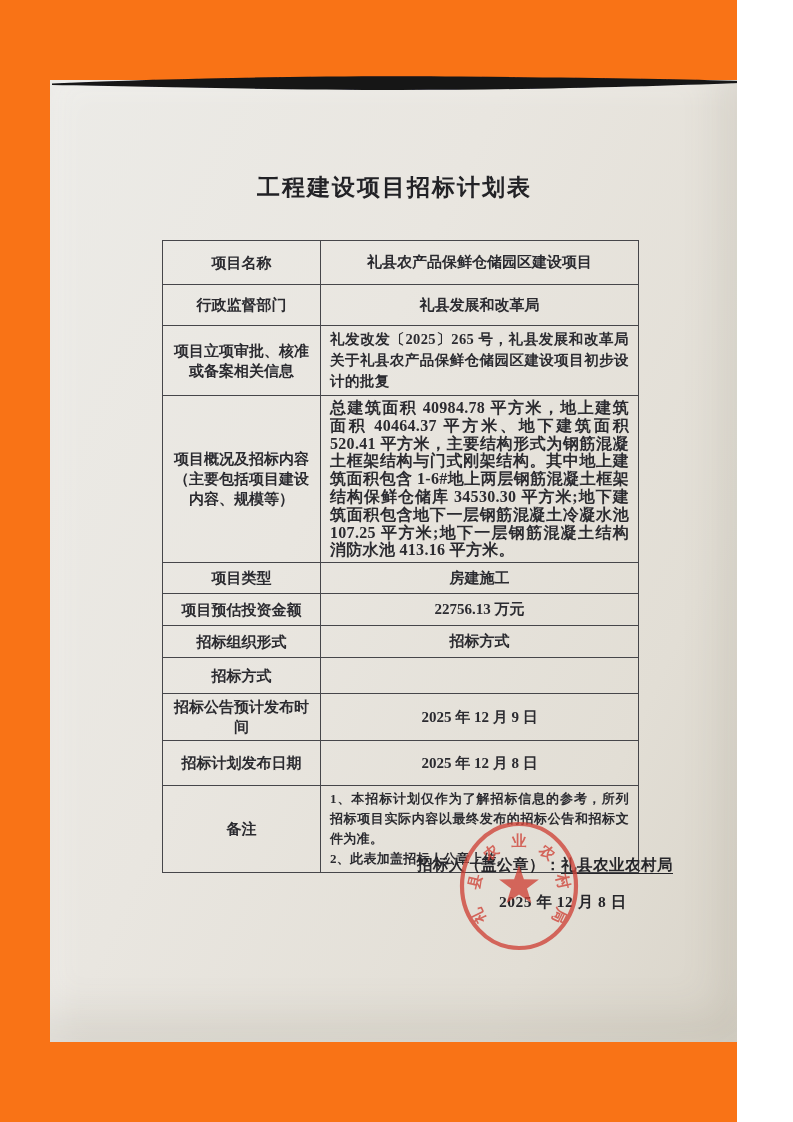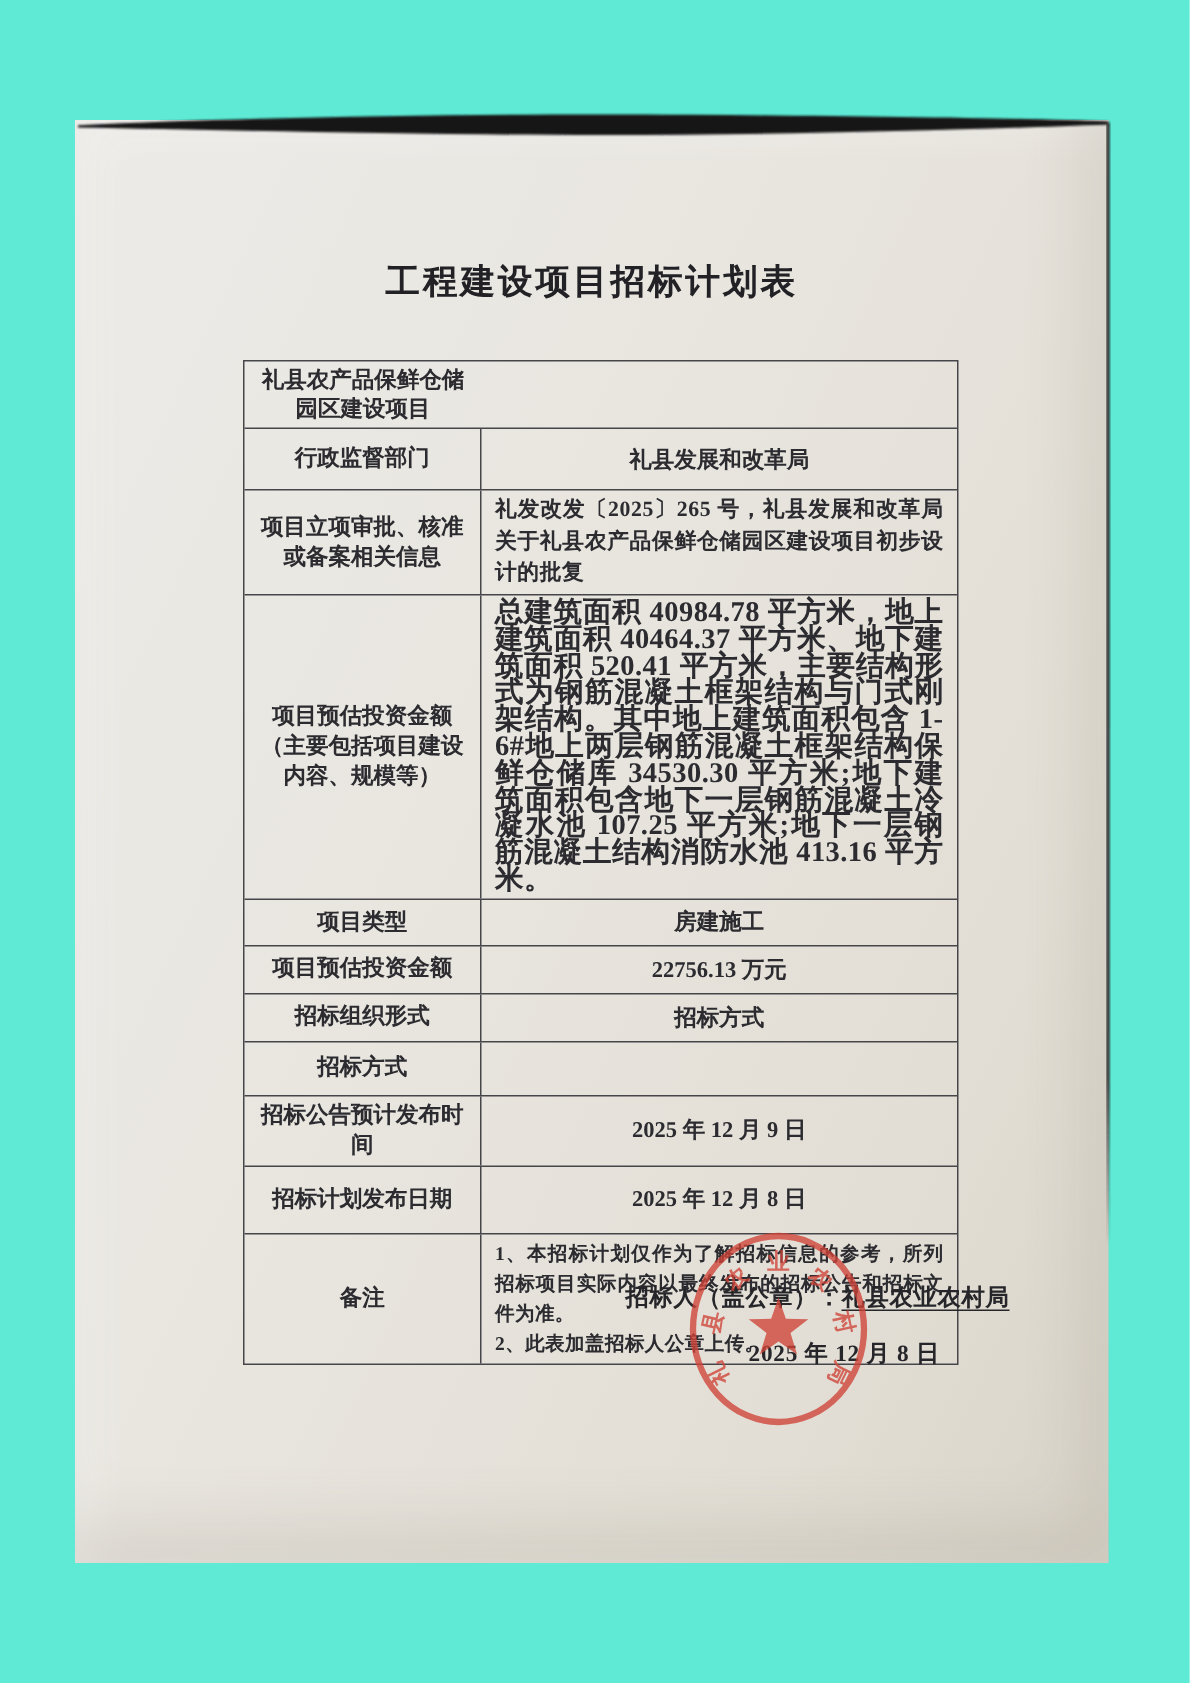--- a/index.html
+++ b/index.html
@@ -1,17 +1,17 @@
 <!DOCTYPE html>
 <html><head>
 <meta charset="utf-8">
 <style>
   html,body{margin:0;padding:0;}
   body{width:793px;height:1122px;background:#ffffff;font-family:"Liberation Serif","DejaVu Serif",serif;}
-  .scene{position:relative;width:793px;height:1122px;background:#5eead4;overflow:hidden;}
+  .scene{position:relative;width:737px;height:1122px;background:#f97316;overflow:hidden;}
 
   
   .paper{
     position:absolute;left:50px;top:80px;width:689px;height:962px;
     background:linear-gradient(115deg,#ecebe7 0%,#e9e6e0 40%,#e2ded5 78%,#d9d4c9 100%);
     box-shadow:inset -16px -26px 42px rgba(115,105,88,.14), inset 10px 6px 30px rgba(255,255,255,.35);
   }
 
   .doc-title{
     position:absolute;left:0;right:0;top:92px;margin:0;
@@ -31,21 +31,21 @@
     font-size:15px;line-height:20px;font-weight:600;padding:3px 8px;
   }
   .cell.value{font-size:15px;font-weight:600;padding:3px 9px;}
   .val-center{justify-content:center;text-align:center;}
   .val-left{justify-content:flex-start;text-align:justify;}
   .r1{min-height:44px;} .r2{min-height:43px;} .r3{min-height:40px;}
   .r4{min-height:44px;font-family:Liberation Serif, serif;} .r5{min-height:125px;} .r6{min-height:30px;}
   .r7{min-height:31px;} .r8{min-height:31px;} .r9{min-height:35px;}
   .r10{min-height:35px;} .r11{min-height:44px;} .r12{min-height:81px;}
   .r4 .value{font-size:14.5px;line-height:21px;letter-spacing:.4px;}
-  .r5 .value{font-size:19px;line-height:17.8px;letter-spacing:.3px;}
+  .r5 .value{font-size:16px;line-height:17.8px;letter-spacing:.3px;}
   .r12 .value{font-size:13px;line-height:20px;white-space:pre-line;letter-spacing:.3px;}
 
   
   .signer-line{position:absolute;left:367px;top:775px;font-size:15.5px;font-weight:600;color:#26262a;letter-spacing:.5px;}
   .signer-name{text-decoration:underline;text-underline-offset:3px;}
   .sign-date{position:absolute;left:449px;top:812px;font-size:15.5px;font-weight:600;color:#26262a;letter-spacing:.5px;}
 
   
   .overlay{position:absolute;left:0;top:0;width:793px;height:1122px;pointer-events:none;}
   .stamp-text text{font-size:15px;font-weight:700;font-family:"Liberation Serif","DejaVu Serif",serif;}
@@ -54,32 +54,33 @@
 <body>
 
 <div class="scene">
 
   <div class="paper">
 
     <h1 class="doc-title">工程建设项目招标计划表</h1>
 
     <div class="ttable">
       <div class="trow r2">
+        <div class="cell label">项目名称</div>
         <div class="cell value val-center">礼县农产品保鲜仓储园区建设项目</div>
       </div>
       <div class="trow r3">
         <div class="cell label">行政监督部门</div>
         <div class="cell value val-center">礼县发展和改革局</div>
       </div>
       <div class="trow r4">
         <div class="cell label">项目立项审批、核准或备案相关信息</div>
         <div class="cell value val-left">礼发改发〔2025〕265 号，礼县发展和改革局关于礼县农产品保鲜仓储园区建设项目初步设计的批复</div>
       </div>
       <div class="trow r5">
-        <div class="cell label">项目预估投资金额（主要包括项目建设内容、规模等）</div>
+        <div class="cell label">项目概况及招标内容（主要包括项目建设内容、规模等）</div>
         <div class="cell value val-left">总建筑面积 40984.78 平方米，地上建筑面积 40464.37 平方米、地下建筑面积 520.41 平方米，主要结构形式为钢筋混凝土框架结构与门式刚架结构。其中地上建筑面积包含 1-6#地上两层钢筋混凝土框架结构保鲜仓储库 34530.30 平方米;地下建筑面积包含地下一层钢筋混凝土冷凝水池 107.25 平方米;地下一层钢筋混凝土结构消防水池 413.16 平方米。</div>
       </div>
       <div class="trow r6">
         <div class="cell label">项目类型</div>
         <div class="cell value val-center">房建施工</div>
       </div>
       <div class="trow r7">
         <div class="cell label">项目预估投资金额</div>
         <div class="cell value val-center">22756.13 万元</div>
       </div>

